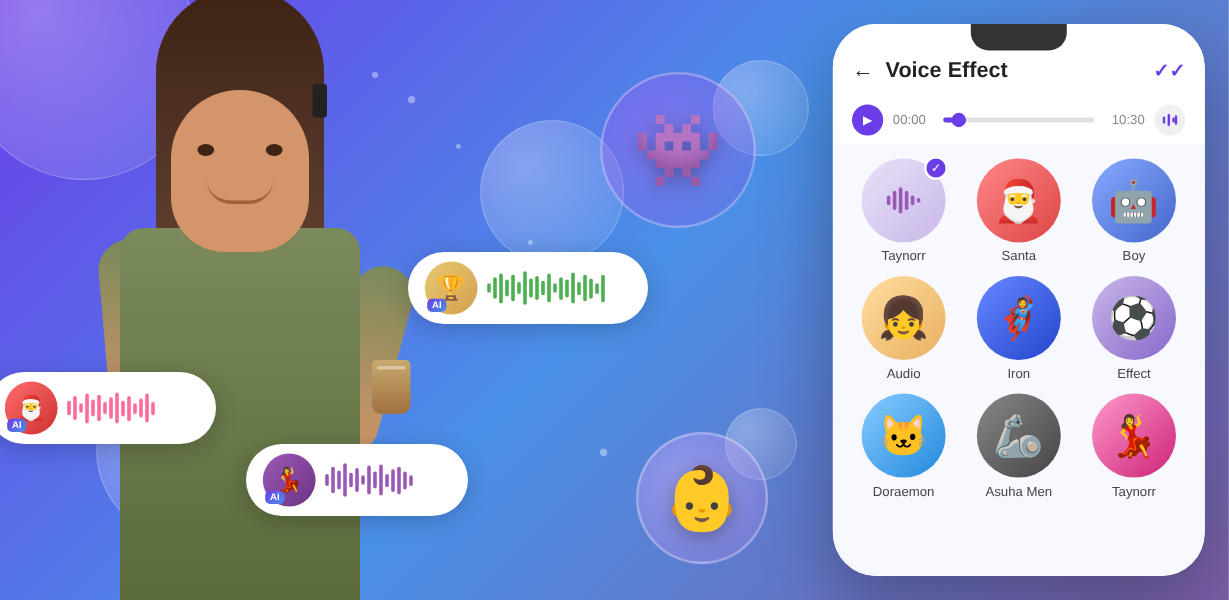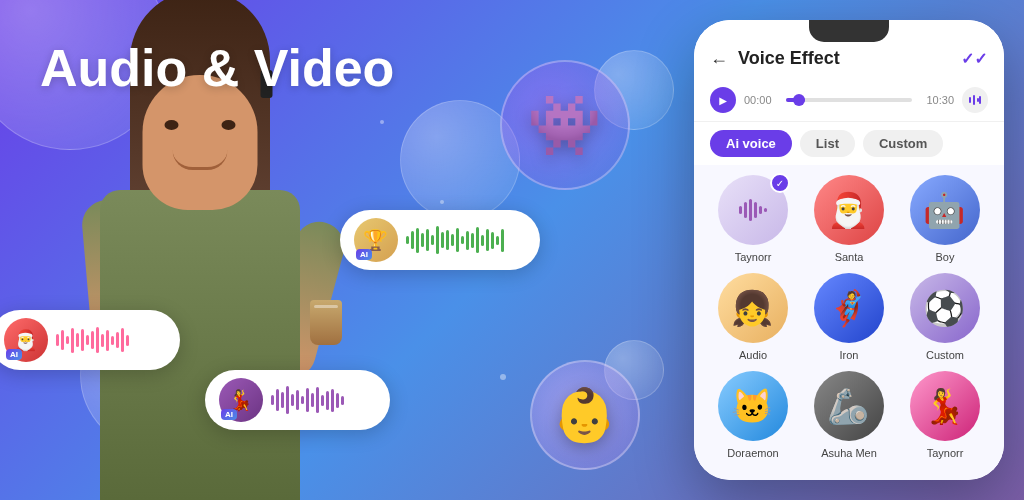--- a/index.html
+++ b/index.html
@@ -322,21 +322,20 @@
 <div class="bubble-decoration" style="width:80px;height:80px;top:50px;right:350px;"></div>
 <div class="bubble-decoration" style="width:60px;height:60px;bottom:100px;right:360px;"></div>
 
 <div class="dot-decoration" style="width:6px;height:6px;top:80px;left:340px;"></div>
 <div class="dot-decoration" style="width:4px;height:4px;top:120px;left:380px;"></div>
 <div class="dot-decoration" style="width:5px;height:5px;top:60px;left:310px;"></div>
 <div class="dot-decoration" style="width:4px;height:4px;top:200px;left:440px;"></div>
 <div class="dot-decoration" style="width:6px;height:6px;bottom:120px;left:500px;"></div>
 
 <div class="title-area">
-  <div class="title-main">Audio &amp; Video</div>
 </div>
 
 <div class="person-css">
 
   <div style="position:absolute;bottom:310px;left:50%;transform:translateX(-50%);width:140px;height:200px;background:linear-gradient(180deg,#3d2314,#5C3D2E);border-radius:70px 70px 0 0;z-index:3;"></div>
 
   <div style="position:absolute;bottom:290px;left:50%;transform:translateX(-50%);width:115px;height:135px;background:#D4956A;border-radius:57px 57px 45px 45px;z-index:4;">
 
     <div style="position:absolute;top:45px;left:22px;width:14px;height:10px;background:#3d2314;border-radius:50%;"></div>
     <div style="position:absolute;top:45px;right:22px;width:14px;height:10px;background:#3d2314;border-radius:50%;"></div>
@@ -469,31 +468,20 @@
       <div class="eq-icon">
         <svg width="14" height="14" viewBox="0 0 14 14" fill="none">
           <rect x="1" y="4" width="2" height="6" rx="1" fill="#6a3de8"></rect>
           <rect x="5" y="2" width="2" height="10" rx="1" fill="#6a3de8"></rect>
           <rect x="9" y="5" width="2" height="4" rx="1" fill="#6a3de8"></rect>
           <rect x="11" y="3" width="2" height="8" rx="1" fill="#6a3de8"></rect>
         </svg>
       </div>
     </div>
 
-    <div class="tab-bar">
-      <div class="tab-item tab-active">
-        <span>Ai voice</span>
-      </div>
-      <div class="tab-item tab-inactive">
-        <span>List</span>
-      </div>
-      <div class="tab-item tab-inactive">
-        <span>Custom</span>
-      </div>
-    </div>
 
     <div class="voice-grid">
 
       <div class="voice-item">
         <div class="avatar-circle" style="background:linear-gradient(135deg,#e8e0f8,#c8b8e8);">
           <svg width="36" height="36" viewBox="0 0 36 36">
             <rect x="4" y="14" width="3" height="8" rx="1.5" fill="#9b59b6"></rect>
             <rect x="9" y="10" width="3" height="16" rx="1.5" fill="#9b59b6"></rect>
             <rect x="14" y="7" width="3" height="22" rx="1.5" fill="#9b59b6"></rect>
             <rect x="19" y="10" width="3" height="16" rx="1.5" fill="#9b59b6"></rect>
@@ -530,21 +518,21 @@
         <div class="avatar-circle" style="background:linear-gradient(135deg,#6688ff,#2244cc);">
           <span style="font-size:34px;">🦸</span>
         </div>
         <span class="voice-name">Iron</span>
       </div>
 
       <div class="voice-item">
         <div class="avatar-circle" style="background:linear-gradient(135deg,#c8b8e8,#8866cc);">
           <span style="font-size:34px;">⚽</span>
         </div>
-        <span class="voice-name">Custom</span>
+        <span class="voice-name">Effect</span>
       </div>
 
       <div class="voice-item">
         <div class="avatar-circle" style="background:linear-gradient(135deg,#88ccff,#2288dd);">
           <span style="font-size:34px;">🐱</span>
         </div>
         <span class="voice-name">Doraemon</span>
       </div>
 
       <div class="voice-item">

